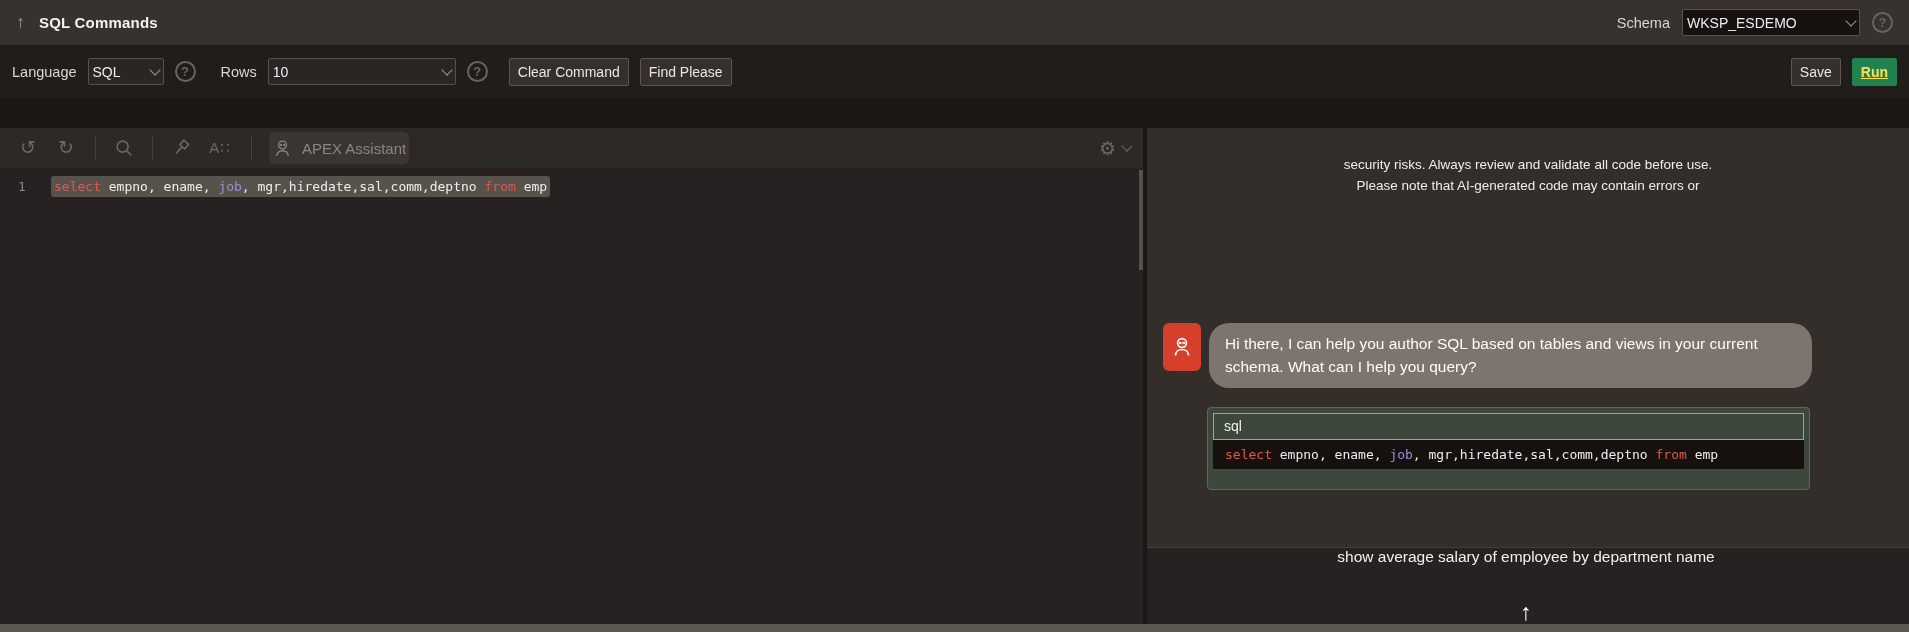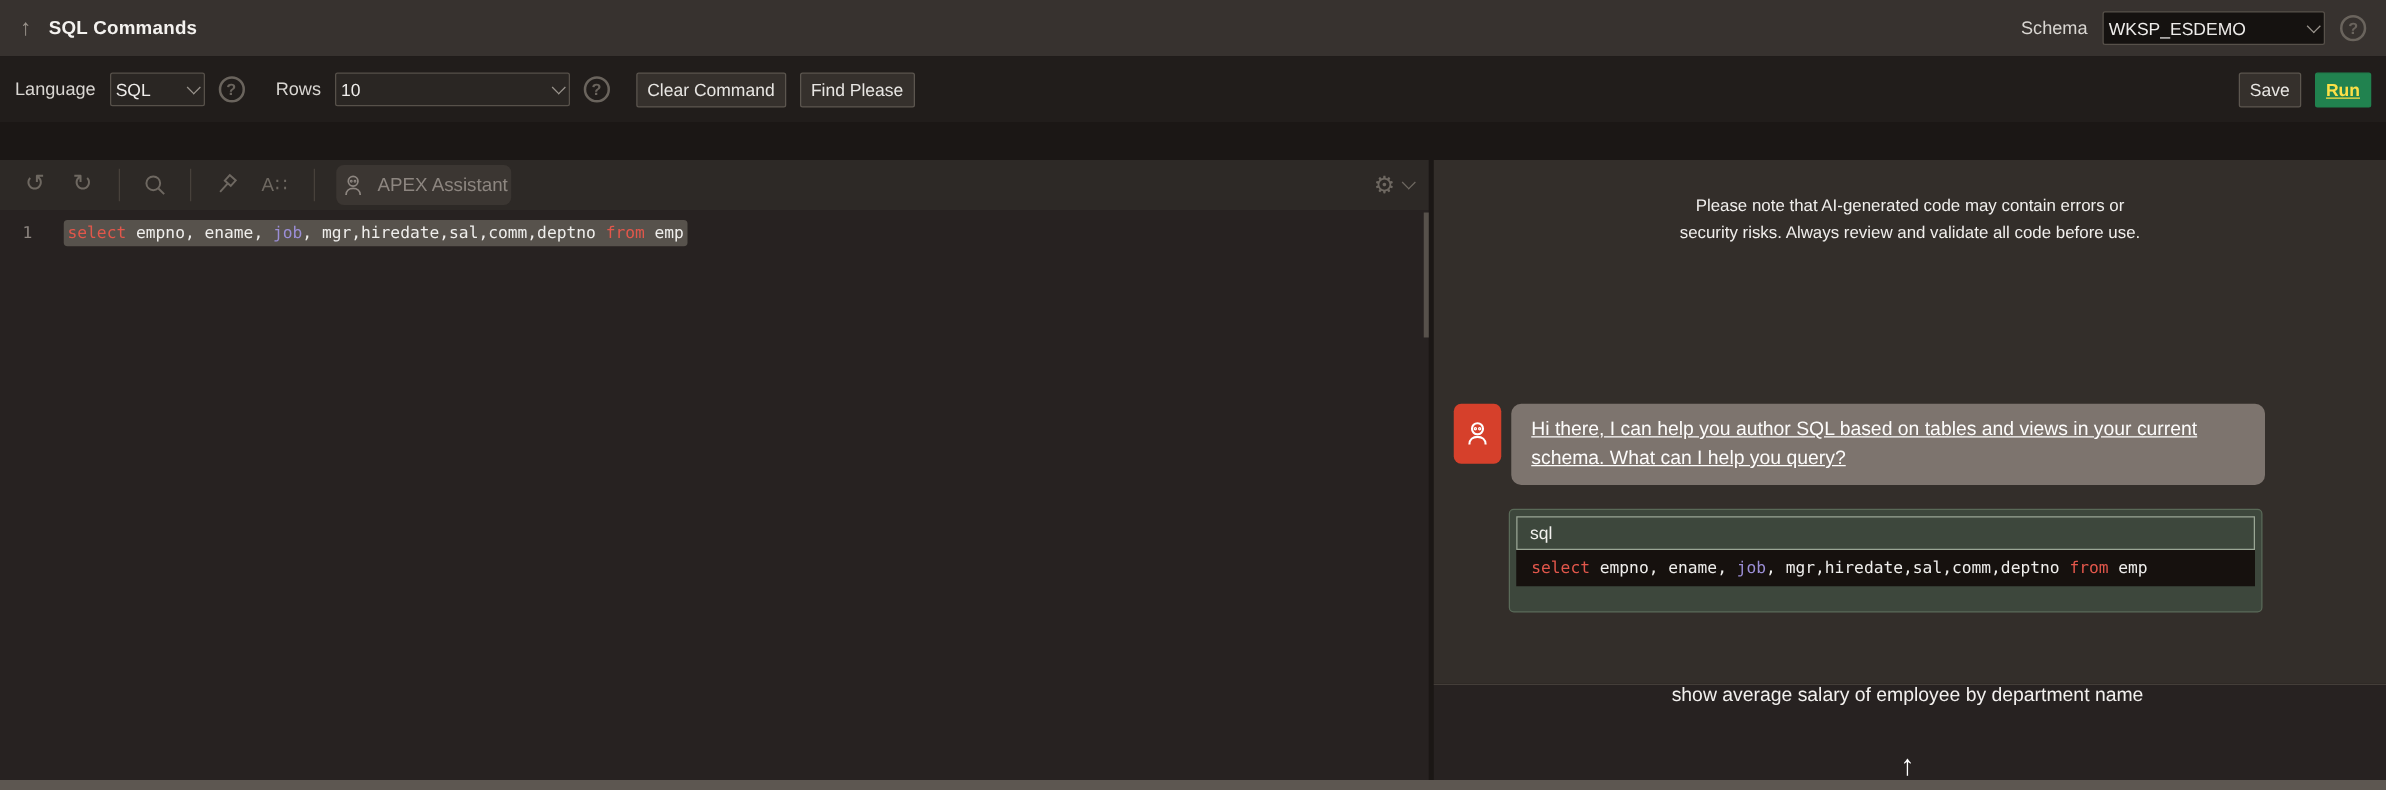--- a/index.html
+++ b/index.html
@@ -66,21 +66,21 @@
                       padding:0 16px 0 20px; color:#8d8680; font-size:14.5px; border-bottom:1px solid #3a352f; }
   .qb-group { display:flex; align-items:center; gap:9px; cursor:pointer; }
   .qb-group .chev { border-color:#8d8680; margin-left:0; }
   .clear-chat { margin-left:auto; color:#827b74; cursor:pointer; }
   .chat-area { flex:1; background:#332e2a; position:relative; }
   .disclaimer { position:absolute; top:26px; left:0; right:0; text-align:center; color:#f0eeec; font-size:13.5px; line-height:21px; }
   .msg-row { position:absolute; top:195px; left:16px; right:97px; display:flex; gap:8px; align-items:flex-start; }
   .avatar { width:38px; min-width:38px; height:48px; background:#d6402b; border-radius:6px;
             display:flex; align-items:center; justify-content:center; }
   .avatar svg { stroke:#ffffff; fill:none; stroke-width:1.7; }
-  .bubble { background:#7d746e; border-radius:8px; padding:9px 16px 10px; color:#fdfcfb; font-size:15.5px; line-height:23px; flex:1;text-decoration:underline; }
+  .bubble { background:#7d746e; border-radius:20px; padding:9px 16px 10px; color:#fdfcfb; font-size:15.5px; line-height:23px; flex:1; }
   .code-card { position:absolute; top:279px; left:60px; width:603px; background:#3d473c;
                border:1px solid #5a6a58; border-radius:4px; padding:5px 5px 20px; }
   .card-head { border:1px solid #9aa695; padding:4px 10px 5px; color:#f2f1ee; font-size:14px; }
   .card-code { background:#16110e; margin:0; padding:7px 12px; font-family:"DejaVu Sans Mono", monospace;
                font-size:13px; color:#efeeec; white-space:pre; overflow:hidden; }
   .input-row { height:77px; background:#272221; border-top:1px solid #443e39; display:flex; align-items:center;
                padding:0 24px 0 20px; cursor:text;flex-direction:column; }
   .input-text { color:#f2f0ee; font-size:15.5px; flex:1; }
   .send-btn { color:#ffffff; font-size:23px; font-weight:700; cursor:pointer; line-height:1; }
   .bottom-strip { position:absolute; bottom:0; left:0; right:0; height:8px; background:#5d5751; }
@@ -165,22 +165,22 @@
         <div class="gutter-num">1</div>
         <div class="code-line"><span class="sel-hl"><span class="tok tok-kw">select</span><span class="tok"> empno, ename, </span><span class="tok tok-id">job</span><span class="tok">, mgr,hiredate,sal,comm,deptno </span><span class="tok tok-kw">from</span><span class="tok"> emp</span></span></div>
         <div class="vscroll-thumb"></div>
       </div>
     </div>
 
     <div class="assistant-pane">
 
       <div class="chat-area">
         <div class="disclaimer">
+          <div>security risks. Always review and validate all code before use.</div>
           <div>Please note that AI-generated code may contain errors or</div>
-          <div>security risks. Always review and validate all code before use.</div>
         </div>
 
         <div class="msg-row">
           <div class="avatar">
             <svg width="24" height="24" viewBox="0 0 24 24">
               <circle cx="12" cy="8" r="4.4"></circle>
               <circle cx="10.3" cy="8" r="0.5"></circle>
                 <circle cx="13.7" cy="8" r="0.5"></circle>
               <path d="M5.5 20.5c0-3.8 2.9-6 6.5-6s6.5 2.2 6.5 6"></path>
             </svg>

